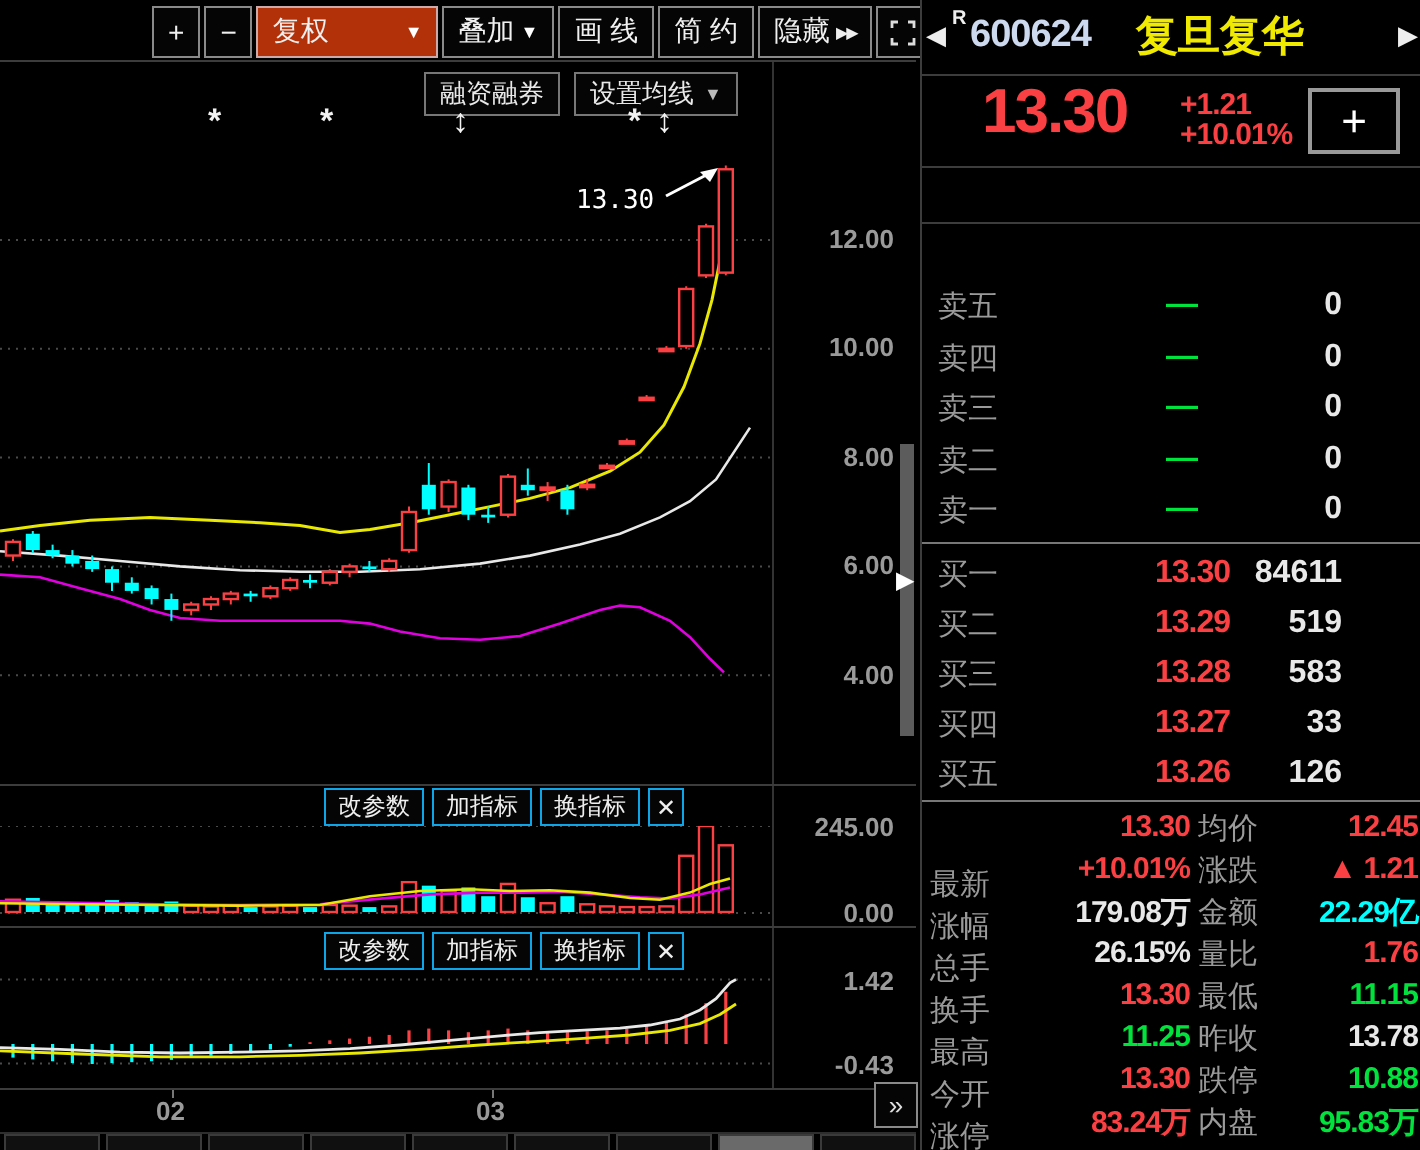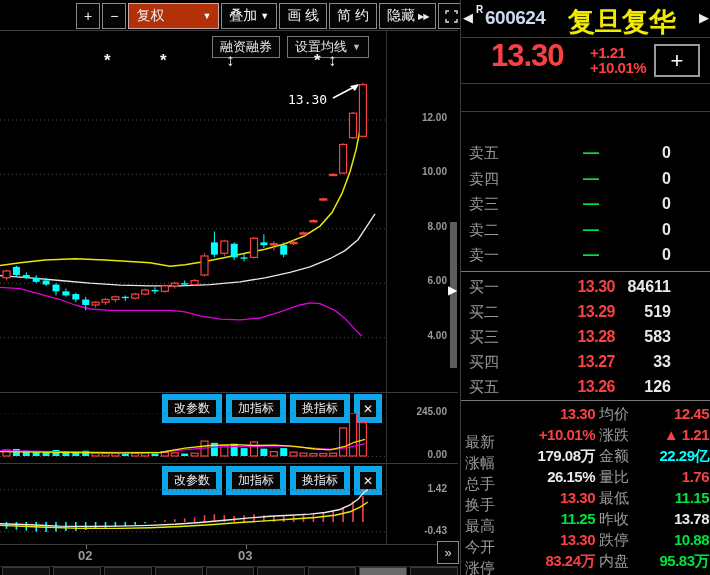--- a/index.html
+++ b/index.html
@@ -13,23 +13,23 @@
         border:1px solid #8a8a8a;background:#050505;color:#f0f0f0;font-size:14px;
         padding:0 7px;white-space:nowrap;cursor:default;}
   .tbtn.red{background:var(--tbred);border-color:#caa;gap:38px;}
   .caret{font-size:9px;color:#fff;line-height:1;}
   .caret.dim{color:#bbb;}
   .suffix{font-size:8px;letter-spacing:-1px;color:#eee;}
   .row2btn{position:absolute;top:36px;height:20px;display:flex;align-items:center;gap:5px;
         border:1px solid #777;background:#050505;color:#e8e8e8;font-size:13px;padding:0 7px;}
   .marker{position:absolute;top:54px;color:#f2f2f2;font-size:17px;font-weight:bold;line-height:14px;}
   
-  .ylab{position:absolute;color:#9a9a9a;font-size:10px;width:60px;text-align:right;font-weight:bold;}
+  .ylab{position:absolute;color:#9a9a9a;font-size:13px;width:60px;text-align:right;font-weight:bold;}
   .panel-head{position:absolute;display:flex;gap:4px;}
-  .phbtn{height:17px;display:flex;align-items:center;justify-content:center;border:6px solid #0ea5e9;
+  .phbtn{height:17px;display:flex;align-items:center;justify-content:center;border:1px solid #0ea5e9;
          background:#050505;color:#eee;font-size:12px;padding:0 6px;}
   .phbtn.sq{width:16px;padding:0;}
   .xlab{position:absolute;top:548px;color:#9a9a9a;font-size:13px;font-weight:bold;}
   .tick{position:absolute;top:545px;width:0;height:4px;border-left:1px solid #777;}
   #expand-btn{position:absolute;left:437px;top:541px;width:20px;height:21px;border:1px solid #8a8a8a;
          color:#ddd;font-size:13px;display:flex;align-items:center;justify-content:center;background:#050505;}
   .btab{position:absolute;top:567px;height:8px;width:46px;background:#101010;border:1px solid #3a3a3a;border-bottom:none;}
   #scrollstrip{position:absolute;left:450px;top:222px;width:7px;height:146px;background:#5c5c5c;}
   #scrollarrow{position:absolute;left:448px;top:283px;color:#fff;font-size:12px;}
   
@@ -349,21 +349,21 @@
         <div class="btab" style="left:359px;background:#6a6a6a;"></div>
         <div class="btab" style="left:410px;"></div>
       </div>
   </div>
 
   <div id="quote">
     <div id="q-header">
       <span class="navarr" style="left:2px;">◀</span>
       <span class="abs" style="left:15px;top:4px;font-size:10px;color:#eee;font-weight:bold;">R</span>
       <span class="abs" style="left:24px;top:7px;font-size:19px;font-weight:bold;color:#ccd9ee;letter-spacing:-0.5px;">600624</span>
-      <span class="abs" style="left:107px;top:4px;font-size:27px;font-weight:bold;color:#f0ea00;font-family:Liberation Mono, monospace;">复旦复华</span>
+      <span class="abs" style="left:107px;top:4px;font-size:21px;font-weight:bold;color:#f0ea00;font-family:Liberation Mono, monospace;">复旦复华</span>
       <span class="navarr" style="left:238px;">▶</span>
     </div>
     <div class="hline" style="top:37px;"></div>
 
     <div id="big-price">13.30</div>
     <div class="chg" style="left:129px;top:44px;">+1.21</div>
     <div class="chg" style="left:129px;top:59px;">+10.01%</div>
     <div id="plus-box">+</div>
 
     <div class="hline" style="top:83px;"></div>

